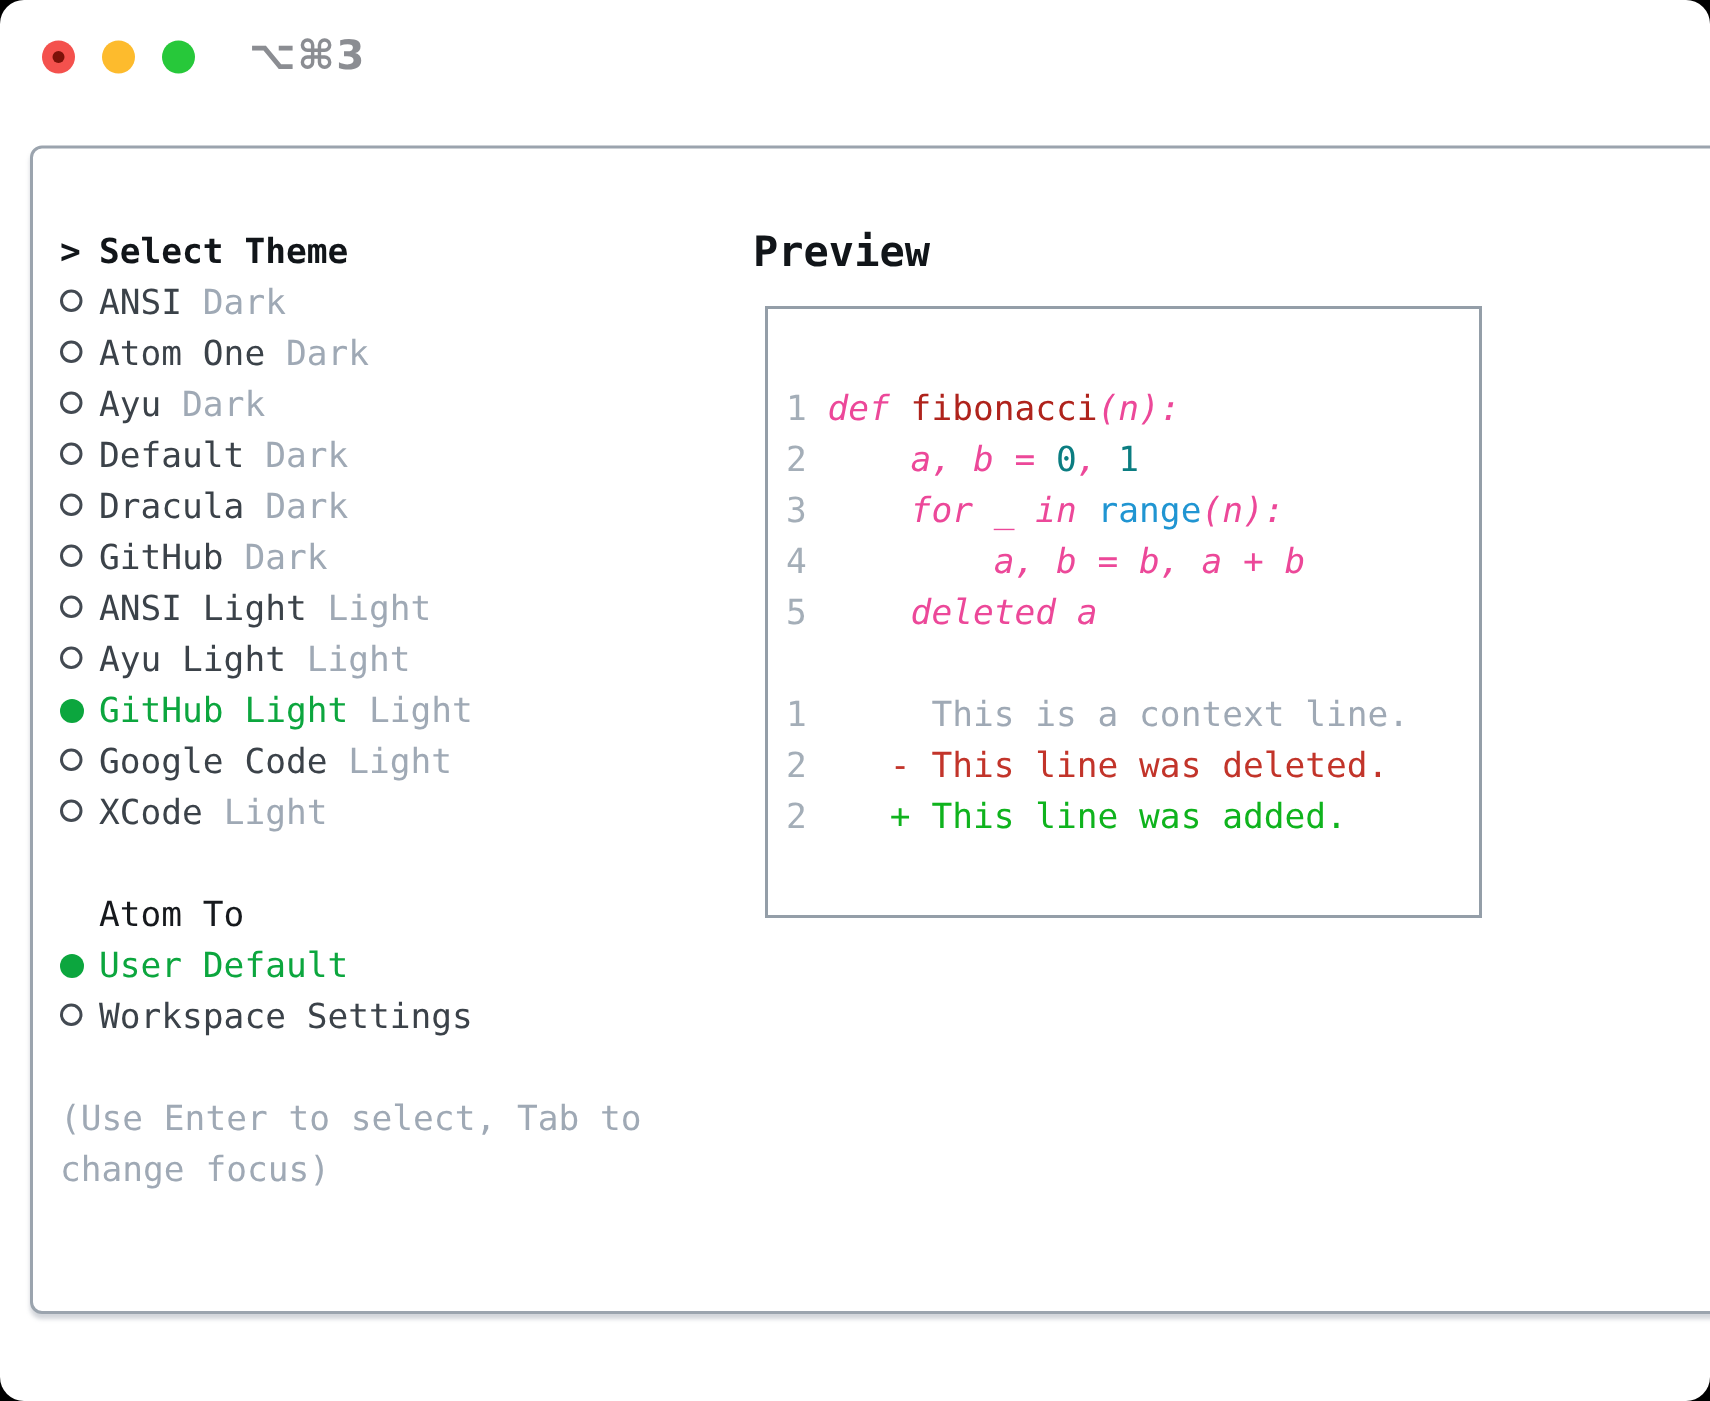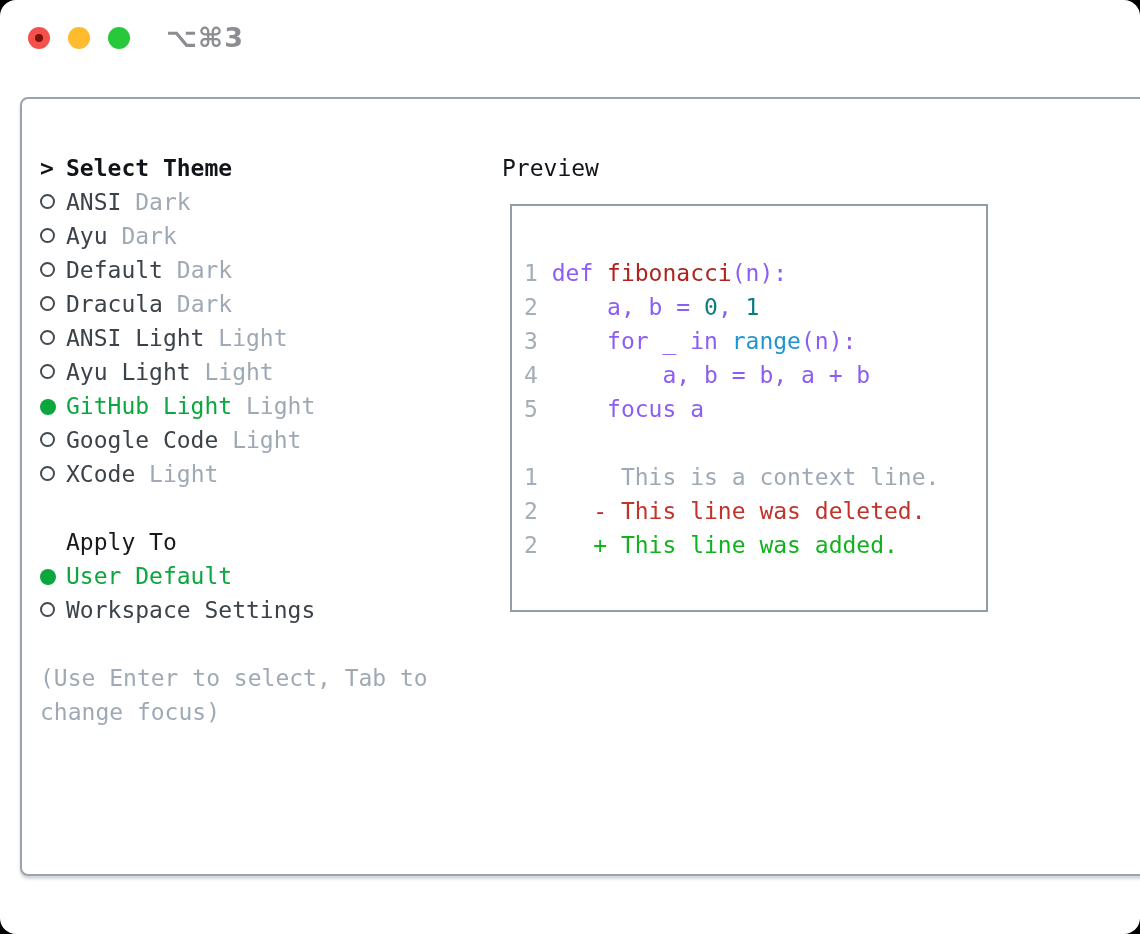--- a/index.html
+++ b/index.html
@@ -43,30 +43,30 @@
     width:16px;height:16px;border:none;background:var(--green);margin-bottom:-1px;
   }
   .theme-row.selected .tname{color:var(--green);}
   .apply-row.selected .olabel{color:var(--green);}
   .tvariant{color:var(--muted);margin-left:1ch;}
   .apply-title{color:#16191d;}
   .helpline{color:var(--muted);}
   
   .preview-title{
     position:absolute;left:480px;top:149px;height:34px;line-height:34px;
-    font-size:23px;font-weight:normal;color:var(--heading);
+    font-size:28px;font-weight:bold;color:var(--heading);
   }
   .preview-box{
     position:absolute;left:488px;top:105px;width:478px;height:408px;
     border:2px solid var(--box-border);background:#fff;box-sizing:border-box;
     padding:50px 0 0 12px;font-size:23px;line-height:34px;
   }
   .crow{height:34px;white-space:pre;}
   .num{display:inline-block;width:2ch;color:#a4aeb8;}
-  .c-fg{color:#8b5cf6;}
+  .c-fg{color:#ec4899;font-style:italic;}
   .c-red{color:var(--code-red);}
   .c-teal{color:var(--code-teal);}
   .c-blue{color:var(--code-blue);}
   .c-muted{color:var(--muted);}
   .c-dred{color:var(--diff-red);}
   .c-dgreen{color:var(--diff-green);}
 </style>
 </head>
 <body>
 
@@ -78,49 +78,51 @@
     <span class="dot green"></span>
     <span class="shortcut">⌥⌘3</span>
   </div>
 
   <div class="panel">
 
     <div class="leftcol">
       <div class="row"><span class="marker prompt-char">&gt;</span><span class="title-text">Select Theme</span></div>
 
       <div class="row theme-row"><span class="marker"><span class="ring"></span></span><span class="tname">ANSI</span><span class="tvariant">Dark</span></div>
+      <div class="row theme-row"><span class="marker"><span class="ring"></span></span><span class="tname">Atom One</span><span class="tvariant">Dark</span></div>
       <div class="row theme-row"><span class="marker"><span class="ring"></span></span><span class="tname">Ayu</span><span class="tvariant">Dark</span></div>
       <div class="row theme-row"><span class="marker"><span class="ring"></span></span><span class="tname">Default</span><span class="tvariant">Dark</span></div>
       <div class="row theme-row"><span class="marker"><span class="ring"></span></span><span class="tname">Dracula</span><span class="tvariant">Dark</span></div>
+      <div class="row theme-row"><span class="marker"><span class="ring"></span></span><span class="tname">GitHub</span><span class="tvariant">Dark</span></div>
       <div class="row theme-row"><span class="marker"><span class="ring"></span></span><span class="tname">ANSI Light</span><span class="tvariant">Light</span></div>
       <div class="row theme-row"><span class="marker"><span class="ring"></span></span><span class="tname">Ayu Light</span><span class="tvariant">Light</span></div>
       <div class="row theme-row selected"><span class="marker"><span class="ring"></span></span><span class="tname">GitHub Light</span><span class="tvariant">Light</span></div>
       <div class="row theme-row"><span class="marker"><span class="ring"></span></span><span class="tname">Google Code</span><span class="tvariant">Light</span></div>
       <div class="row theme-row"><span class="marker"><span class="ring"></span></span><span class="tname">XCode</span><span class="tvariant">Light</span></div>
 
       <div class="row"></div>
 
-      <div class="row"><span class="marker"></span><span class="apply-title">Apply To</span></div>
+      <div class="row"><span class="marker"></span><span class="apply-title">Atom To</span></div>
       <div class="row apply-row selected"><span class="marker"><span class="ring"></span></span><span class="olabel">User Default</span></div>
       <div class="row apply-row"><span class="marker"><span class="ring"></span></span><span class="olabel">Workspace Settings</span></div>
 
       <div class="row"></div>
 
       <div class="row helpline">(Use Enter to select, Tab to</div>
       <div class="row helpline">change focus)</div>
     </div>
 
     <div class="preview-title" style="left:480px;top:52px;position:absolute;">Preview</div>
 
     <div class="preview-box">
       <div class="crow"><span class="num">1</span><span class="c-fg">def </span><span class="c-red">fibonacci</span><span class="c-fg">(n):</span></div>
       <div class="crow"><span class="num">2</span><span class="c-fg">    a, b = </span><span class="c-teal">0</span><span class="c-fg">, </span><span class="c-teal">1</span></div>
       <div class="crow"><span class="num">3</span><span class="c-fg">    for _ in </span><span class="c-blue">range</span><span class="c-fg">(n):</span></div>
       <div class="crow"><span class="num">4</span><span class="c-fg">        a, b = b, a + b</span></div>
-      <div class="crow"><span class="num">5</span><span class="c-fg">    focus a</span></div>
+      <div class="crow"><span class="num">5</span><span class="c-fg">    deleted a</span></div>
       <div class="crow"></div>
       <div class="crow"><span class="num">1</span><span class="c-muted">     This is a context line.</span></div>
       <div class="crow"><span class="num">2</span><span class="c-dred">   - This line was deleted.</span></div>
       <div class="crow"><span class="num">2</span><span class="c-dgreen">   + This line was added.</span></div>
     </div>
 
   </div>
 </div>
 
 </body></html>

